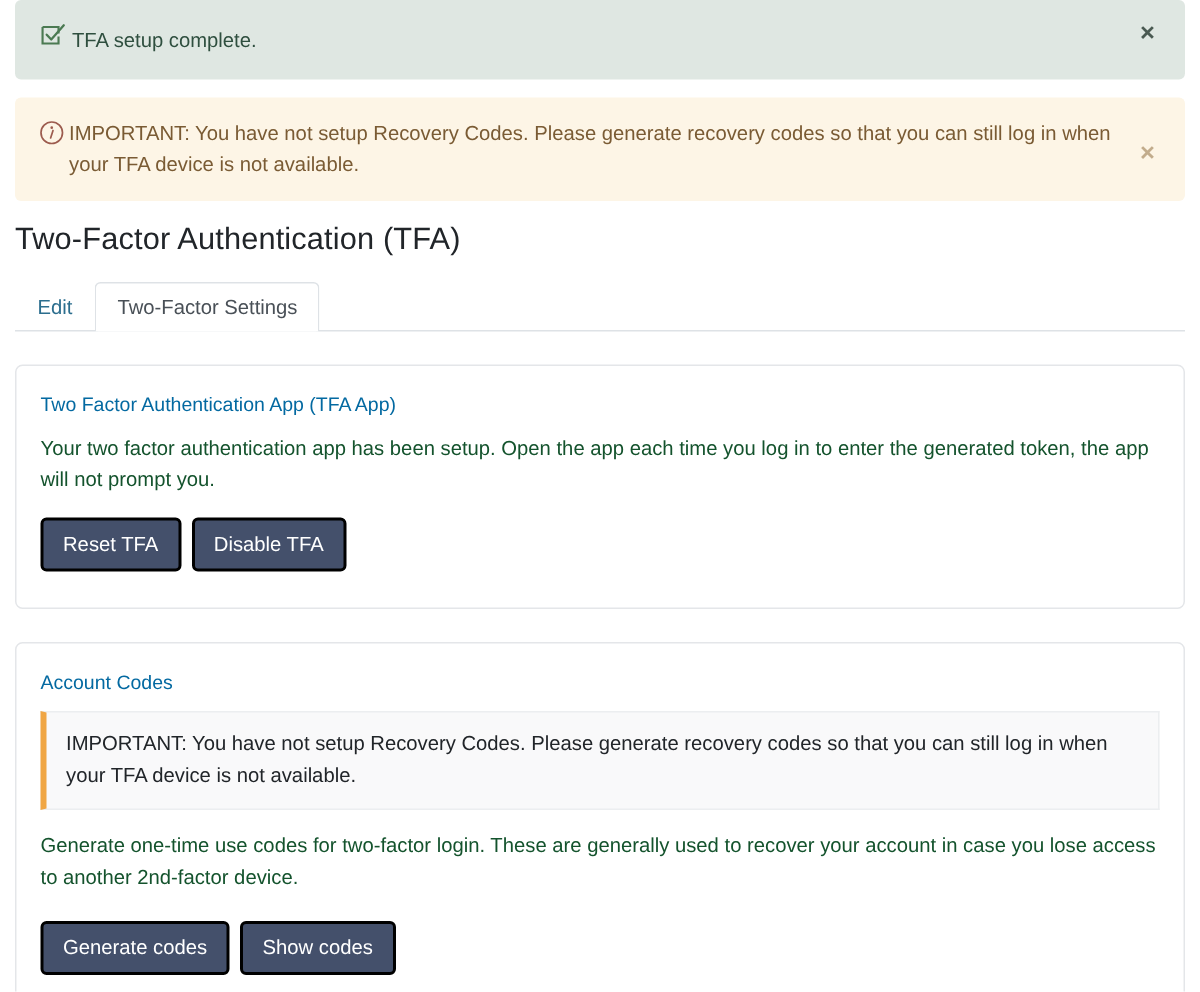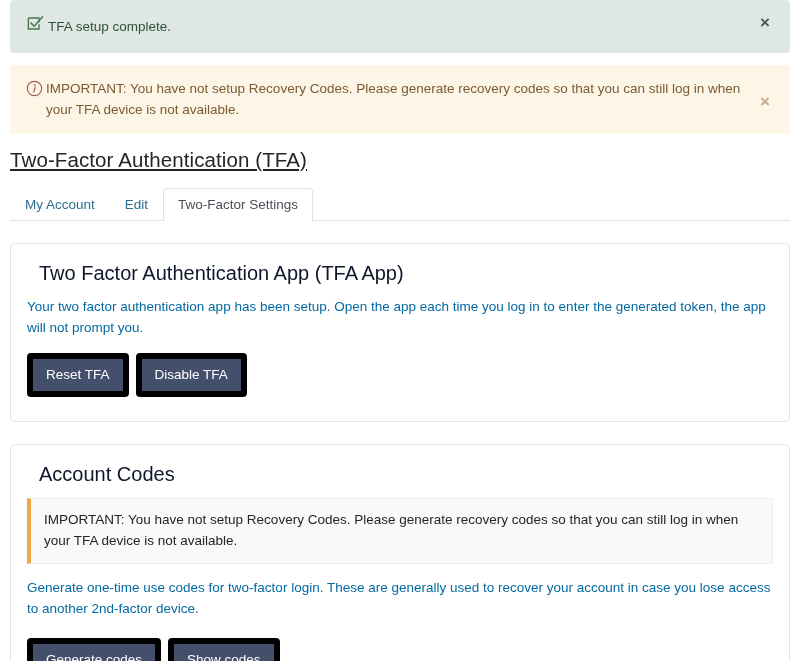--- a/index.html
+++ b/index.html
@@ -56,21 +56,20 @@
   .icon-info  { flex: 0 0 auto; margin-top: 1px; }
   .alert-text { flex: 1 1 auto; }
 
   
   .page-title {
     margin: 14px 0 0 10px;
     font-size: 20.5px;
     font-weight: 400;
     color: #212529;
     letter-spacing: .1px;
-    text-decoration: underline;
   }
 
   
   .tabs {
     margin: 16px 10px 0 10px;
     display: flex;
     align-items: flex-end;
     border-bottom: 1px solid #dee2e6;
     height: 33px;
   }
@@ -96,29 +95,29 @@
 
   
   .card {
     margin: 22px 10px 0 10px;
     background: #ffffff;
     border: 1px solid #e4e6e9;
     border-radius: 5px;
     padding: 18px 16px 24px 16px;
   }
   .card-title {
-    font-size: 20px;
+    font-size: 13px;
     font-weight: 400;
-    color: #0f172a;
-    margin: 0 0 12px 12px;
+    color: #0369a1;
+    margin: 0 0 12px 0;
   }
   .card p {
     font-size: 13.5px;
     line-height: 1.55;
-    color: #0369a1;
+    color: #14532d;
     margin: 0 0 14px 0;
   }
   .card p.tight { margin-bottom: 18px; }
 
   
   .callout {
     background: #f9f9fa;
     border: 1px solid #eceef0;
     border-left: 4px solid #f0a644;
     padding: 11px 13px;
@@ -126,21 +125,21 @@
     line-height: 1.55;
     color: #212529;
     margin: 0 0 14px 0;
   }
 
   
   .btn-row { display: flex; gap: 7px; margin-top: 4px; }
   .btn {
     background: #44506b;
     color: #ffffff;
-    border: 6px solid #000000;
+    border: 2px solid #000000;
     border-radius: 4px;
     font-size: 13.5px;
     font-family: "Liberation Sans", sans-serif;
     padding: 7px 13px;
     cursor: pointer;
     line-height: 1.35;
     white-space: nowrap;
   }
 </style>
 </head>
@@ -171,21 +170,20 @@
         </svg>
       </span>
       <span class="alert-text">IMPORTANT: You have not setup Recovery Codes. Please generate recovery codes so that you can still log in when your TFA device is not available.</span>
     </div>
     <button class="dismiss">×</button>
   </div>
 
   <h1 class="page-title">Two-Factor Authentication (TFA)</h1>
 
   <div class="tabs">
-    <div class="tab">My Account</div>
     <div class="tab">Edit</div>
     <div class="tab active">Two-Factor Settings</div>
   </div>
 
   <div class="card">
     <h2 class="card-title">Two Factor Authentication App (TFA App)</h2>
     <p>Your two factor authentication app has been setup. Open the app each time you log in to enter the generated token, the app will not prompt you.</p>
     <div class="btn-row">
       <button class="btn">Reset TFA</button>
       <button class="btn">Disable TFA</button>

